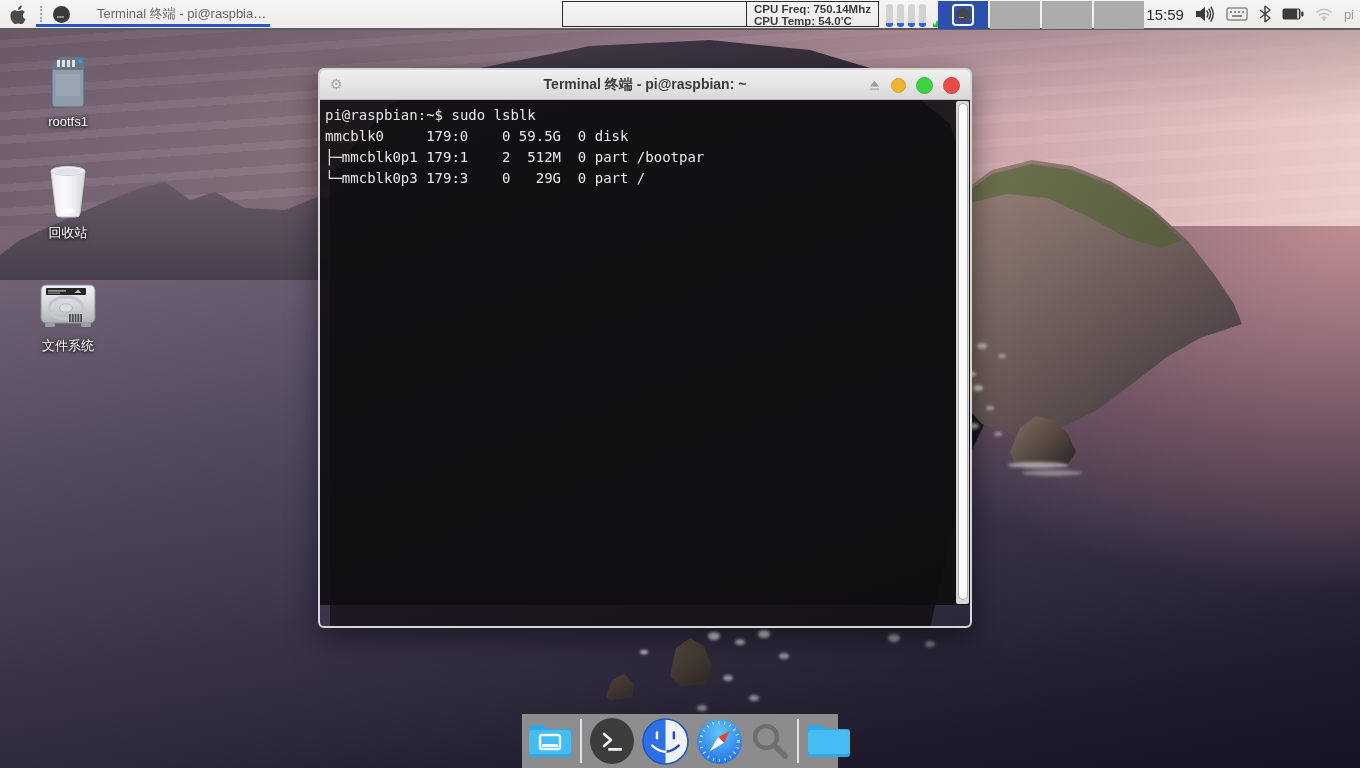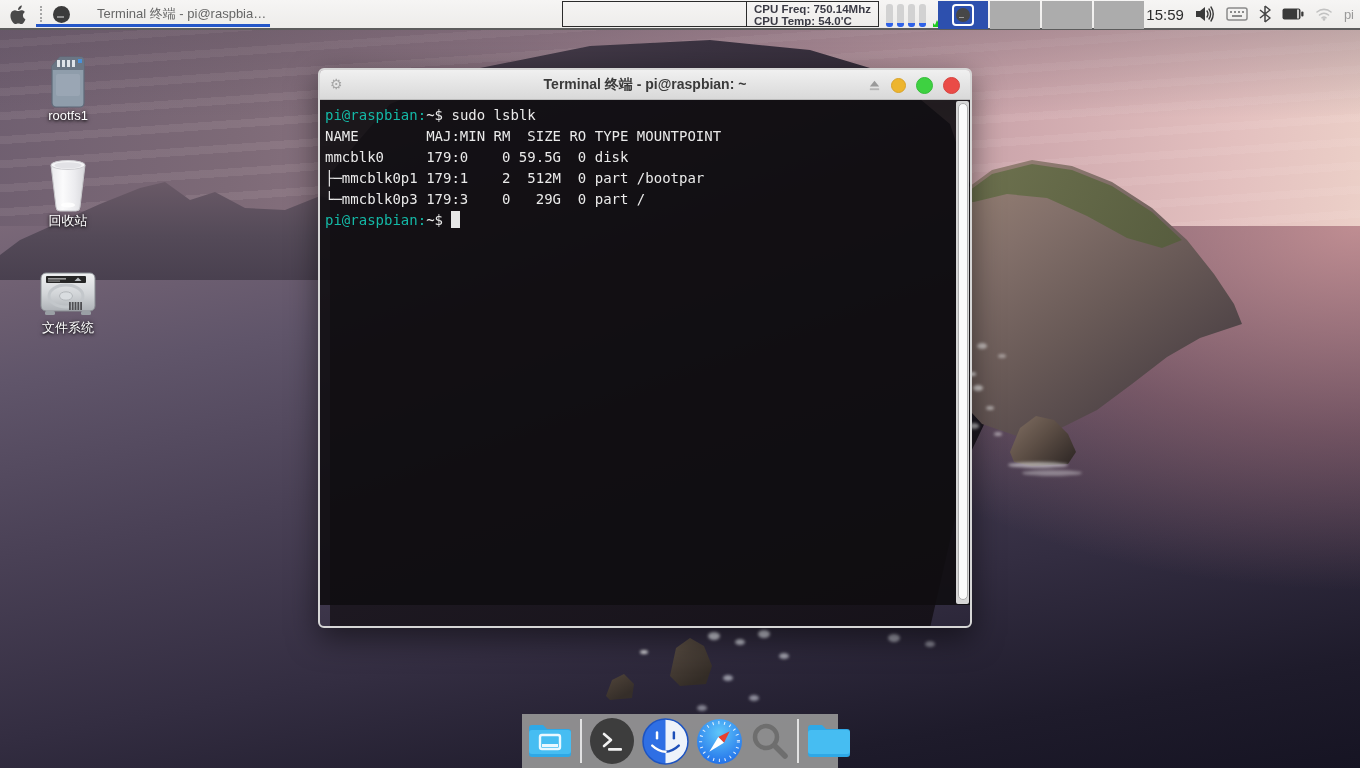--- a/index.html
+++ b/index.html
@@ -78,21 +78,21 @@
   .pager-circ{width:14px;height:14px;border-radius:50%;background:#474747;position:relative;}
   .pager-circ::after{content:"";position:absolute;left:3px;bottom:4px;width:5px;height:1.5px;background:#9a9a9a;}
   .tray-right{position:absolute;right:6px;top:0;height:28px;display:flex;align-items:center;gap:11px;}
   .clock{font-size:15px;color:#2c2c2c;}
   .pi-badge{font-size:13px;color:#999;}
 
   
   .desk-icons{position:absolute;left:14px;top:52px;width:108px;z-index:10;display:flex;flex-direction:column;gap:33px;}
   .desk-item{display:flex;flex-direction:column;align-items:center;cursor:default;}
   .desk-item .ic{height:56px;display:flex;align-items:flex-end;justify-content:center;}
-  .desk-label{margin-top:0;font-size:13px;color:#fff;text-shadow:0 1px 3px rgba(0,0,0,.95),0 0 5px rgba(0,0,0,.6);}
+  .desk-label{margin-top:6px;font-size:13px;color:#fff;text-shadow:0 1px 3px rgba(0,0,0,.95),0 0 5px rgba(0,0,0,.6);}
 
   
   .window{position:absolute;left:318px;top:68px;width:654px;height:560px;z-index:20;
     border:2px solid #d6d6d6;border-radius:6px;overflow:hidden;box-sizing:border-box;
     box-shadow:0 10px 30px rgba(0,0,0,.5);}
   .titlebar{height:30px;background:linear-gradient(#f0f0f0,#d9d9d9);display:flex;align-items:center;
     position:relative;border-bottom:1px solid #bcbcbc;box-sizing:border-box;}
   .gear{position:absolute;left:10px;top:6px;font-size:14px;color:#a6a6a6;line-height:16px;}
   .win-title{flex:1;text-align:center;font-size:14px;font-weight:bold;color:#3a3a3a;}
   .win-btns{position:absolute;right:10px;top:0;height:30px;display:flex;align-items:center;gap:10px;}
@@ -102,21 +102,21 @@
   .wbtn.min{background:#edb52e;border:1px solid #d9a32a;}
   .wbtn.max{background:#3ed141;border:1px solid #35bd3a;}
   .wbtn.close{background:#ea4b47;border:1px solid #d64440;}
   .menubar{height:22px;background:#ececec;display:flex;align-items:center;gap:19px;
     padding-left:13px;font-size:13px;color:#1f1f1f;border-bottom:1px solid #cfcfcf;box-sizing:border-box;}
   .menu-item{cursor:default;}
   .term{position:relative;height:505px;background:rgba(16,13,17,.9);}
   .term-text{padding:5px 20px 0 5px;font-family:"DejaVu Sans Mono","Liberation Mono",monospace;
     font-size:14px;line-height:21px;color:#eaeaea;}
   .term-line{white-space:pre;}
-  .p-green{color:#14b8a6;}
+  .p-green{color:#e5e5e5;}
   .cursor{display:inline-block;width:9px;height:17px;background:#e6e6e6;vertical-align:-3px;}
   .scrollbar{position:absolute;top:1px;bottom:1px;right:1px;width:13px;background:#d6d6d6;border-radius:2px;}
   .scroll-thumb{position:absolute;top:2px;left:1.5px;width:10px;height:calc(100% - 6px);
     background:#fbfbfb;border:1px solid #aeaeae;border-radius:6px;box-sizing:border-box;}
 
   
   .dock{position:absolute;left:522px;top:714px;width:316px;height:54px;z-index:30;
     background:rgba(150,150,150,.92);display:flex;align-items:center;gap:7px;padding:0 5px;box-sizing:border-box;}
   .dock-sep{width:2px;height:44px;background:rgba(255,255,255,.75);flex:none;}
   .dock-item{display:flex;align-items:center;justify-content:center;flex:none;}
@@ -284,25 +284,23 @@
             <rect x="2" y="10" width="10" height="2" fill="#b5b5b5"></rect>
         </svg>
         <div class="wbtn min"></div>
         <div class="wbtn max"></div>
         <div class="wbtn close"></div>
       </div>
     </div>
     <div class="term">
       <div class="term-text">
         <div class="term-line"><span class="p-green">pi@raspbian:</span><span>~$ </span><span>sudo lsblk</span></div>
-        <div class="term-line">NAME        MAJ:MIN RM  SIZE RO TYPE MOUNTPOINT</div>
         <div class="term-line">mmcblk0     179:0    0 59.5G  0 disk </div>
         <div class="term-line">├─mmcblk0p1 179:1    2  512M  0 part /bootpar</div>
         <div class="term-line">└─mmcblk0p3 179:3    0   29G  0 part /</div>
-        <div class="term-line"><span class="p-green">pi@raspbian:</span><span>~$ </span><span class="cursor"></span></div>
       </div>
       <div class="scrollbar">
         <div class="scroll-thumb"></div>
       </div>
     </div>
   </div>
 
   <div class="dock">
     <div class="dock-item">
       <svg width="46" height="38" viewBox="0 0 46 38">

